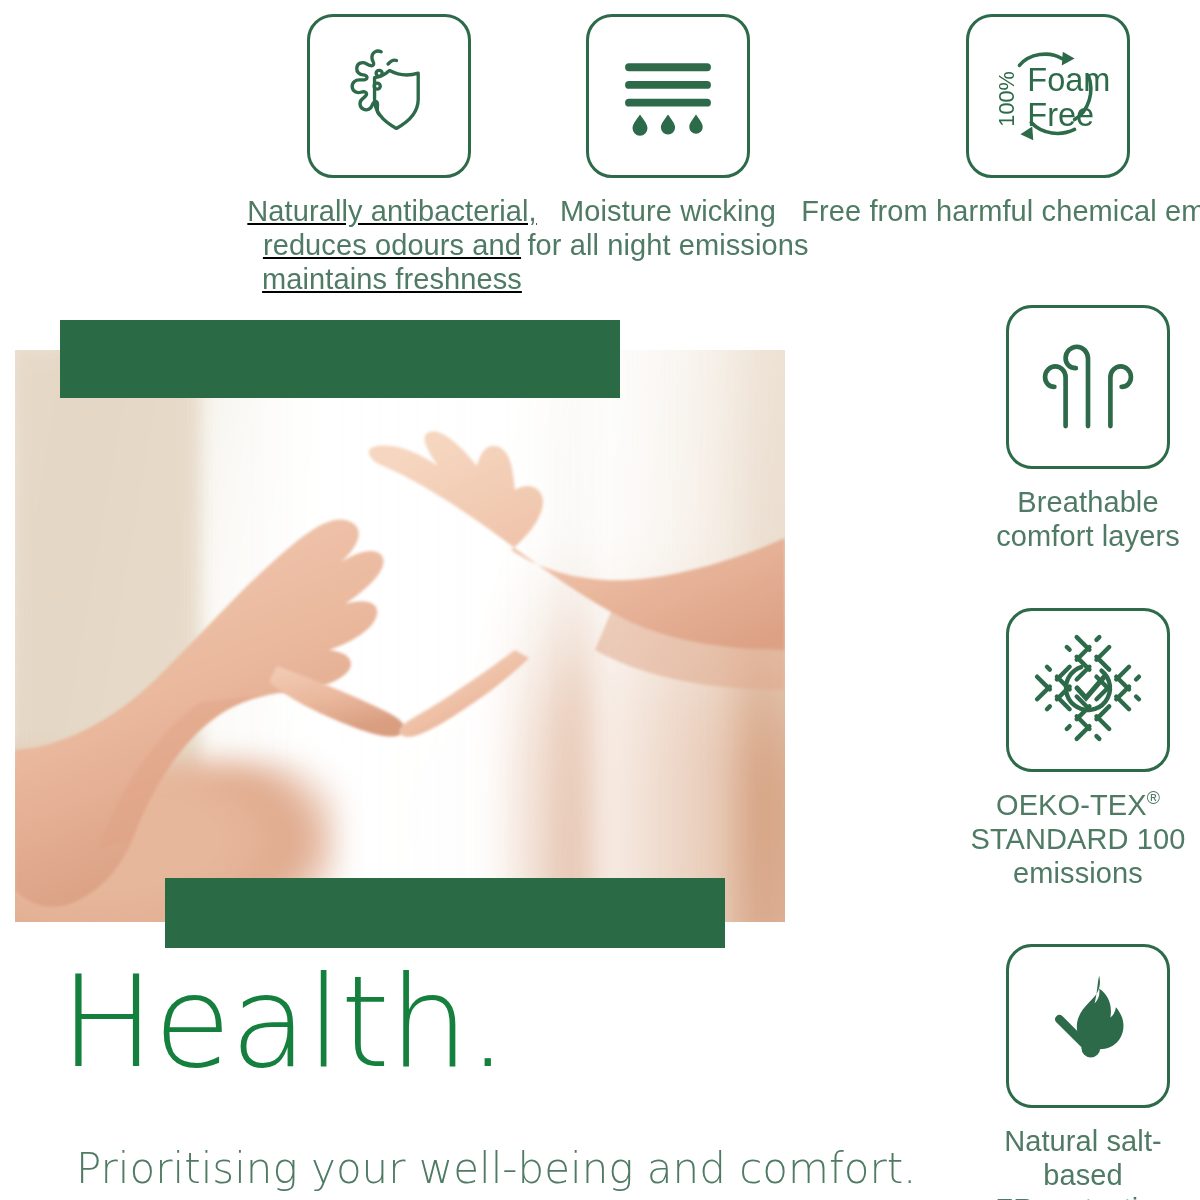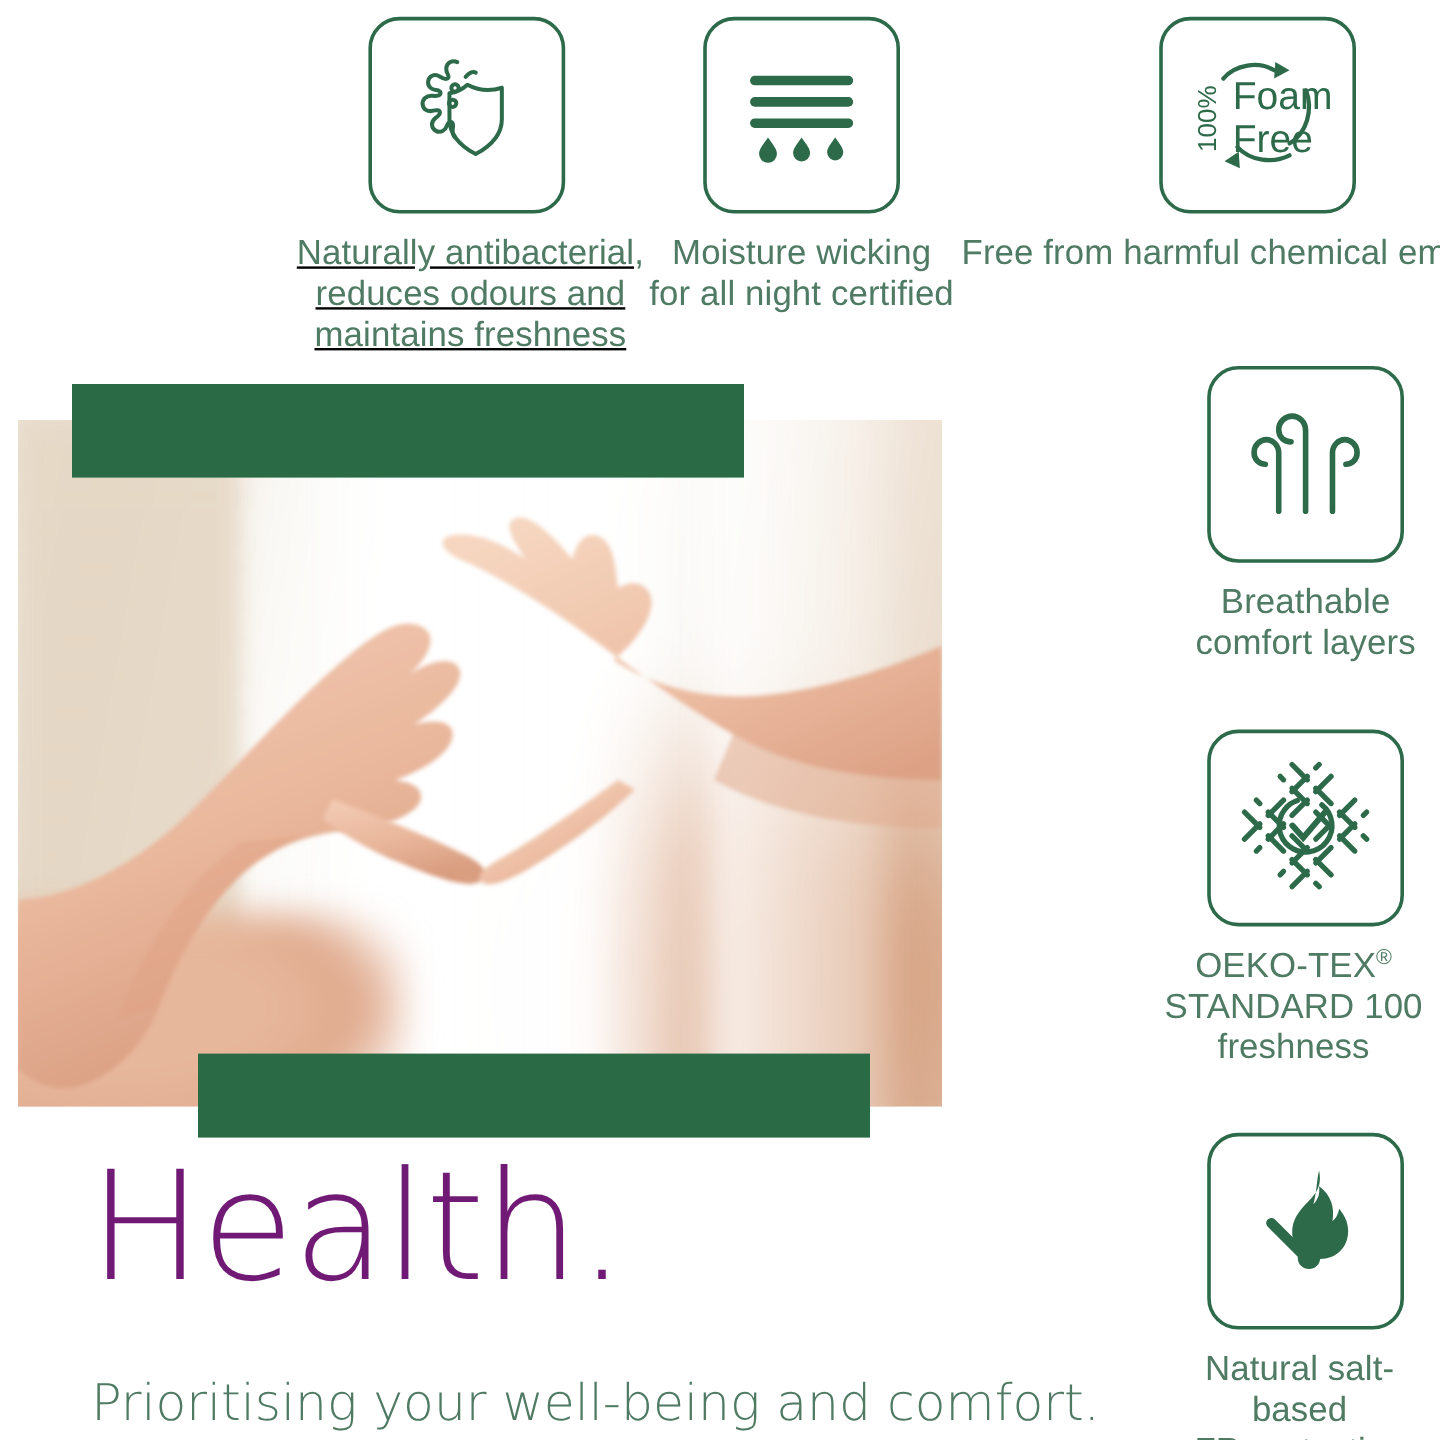--- a/index.html
+++ b/index.html
@@ -94,24 +94,24 @@
   }
   #photo .blanket{
     position:absolute;left:-4%;bottom:-6%;width:46%;height:34%;
     background:radial-gradient(ellipse at 30% 40%,#e7b79b 0 40%,#dfa98c 60%,rgba(230,200,180,0) 78%);
     filter:blur(14px);
   }
   #photo svg.hands{position:absolute;inset:0;width:100%;height:100%;}
 
   
   #headline{
-    position:absolute;left:74px;top:960px;
+    position:absolute;left:60px;top:960px;
     font-size:126px;line-height:1;
     font-weight:300;
-    color:#701a75;
+    color:#15803d;
     letter-spacing:-1px;
     font-family:"DejaVu Sans","Liberation Sans",sans-serif;
   }
   #subhead{
     position:absolute;left:76px;top:1146px;
     font-size:42px;line-height:1.1;
     color:#4f7a63;
     font-weight:300;
     font-family:"DejaVu Sans","Liberation Sans",sans-serif;
   }
@@ -145,21 +145,21 @@
           <rect x="14" y="27" width="92" height="8.5" rx="4.2"></rect>
           <rect x="14" y="46" width="92" height="8.5" rx="4.2"></rect>
           <rect x="14" y="65" width="92" height="8.5" rx="4.2"></rect>
           <path d="M30 82c4.5 6.4 8 10.5 8 14.6a8 8 0 0 1-16 0c0-4.1 3.5-8.2 8-14.6z"></path>
           <path d="M60 82c4.3 6.1 7.6 10 7.6 13.9a7.6 7.6 0 0 1-15.2 0c0-3.9 3.3-7.8 7.6-13.9z"></path>
           <path d="M90 82c4.1 5.8 7.2 9.6 7.2 13.3a7.2 7.2 0 0 1-14.4 0c0-3.7 3.1-7.5 7.2-13.3z"></path>
         </svg>
       </span>
     </div>
     <div class="caption">Moisture wicking
-for all night certified</div>
+for all night emissions</div>
   </div>
 
   <div class="feature" id="f-foamfree">
     <div class="icon-box">
       <span>
         <svg width="128" height="128" viewBox="0 0 130 130">
           <g fill="none" stroke="#2d6a4a" stroke-width="3.6" stroke-linecap="round">
             <path d="M36 36c10-12 30-15 43-7"></path>
             <path d="M106 46c6 16 1 36-14 45"></path>
             <path d="M92 101c-14 7-33 5-44-7"></path>
@@ -206,21 +206,21 @@
             <path d="M74 16v88" stroke-dasharray="18 10"></path>
             <path d="M88 16v88" stroke-dasharray="18 10" stroke-dashoffset="14"></path>
           </g>
           <circle cx="60" cy="60" r="22" stroke-dasharray="116 28" transform="rotate(-52 60 60)"></circle>
           <path d="M49 60l9 10 18-21" stroke-width="5"></path>
         </svg>
       </span>
     </div>
     <div class="caption"><span>OEKO-TEX</span><span class="sup">®</span>
 <span>STANDARD 100</span>
-<span>freshness</span></div>
+<span>emissions</span></div>
   </div>
 
   <div class="feature" id="f-fr">
     <div class="icon-box">
       <span>
         <svg width="112" height="112" viewBox="0 0 120 120" fill="#2d6a4a">
           <path d="M72 8c3 14-3 21-10 28-8 8-14 16-14 27 0 14 11 24 25 24s25-10 25-25c0-9-4-15-8-20-1 5-3 9-6 11 2-12-1-23-12-31 1 7-1 12-5 16 3-11 3-22 5-30z"></path>
           <path d="M26 58a4.6 4.6 0 0 1 6.5-6.5l27 27a4.6 4.6 0 0 1-6.5 6.5z"></path>
           <circle cx="63" cy="86" r="10"></circle>
         </svg>

